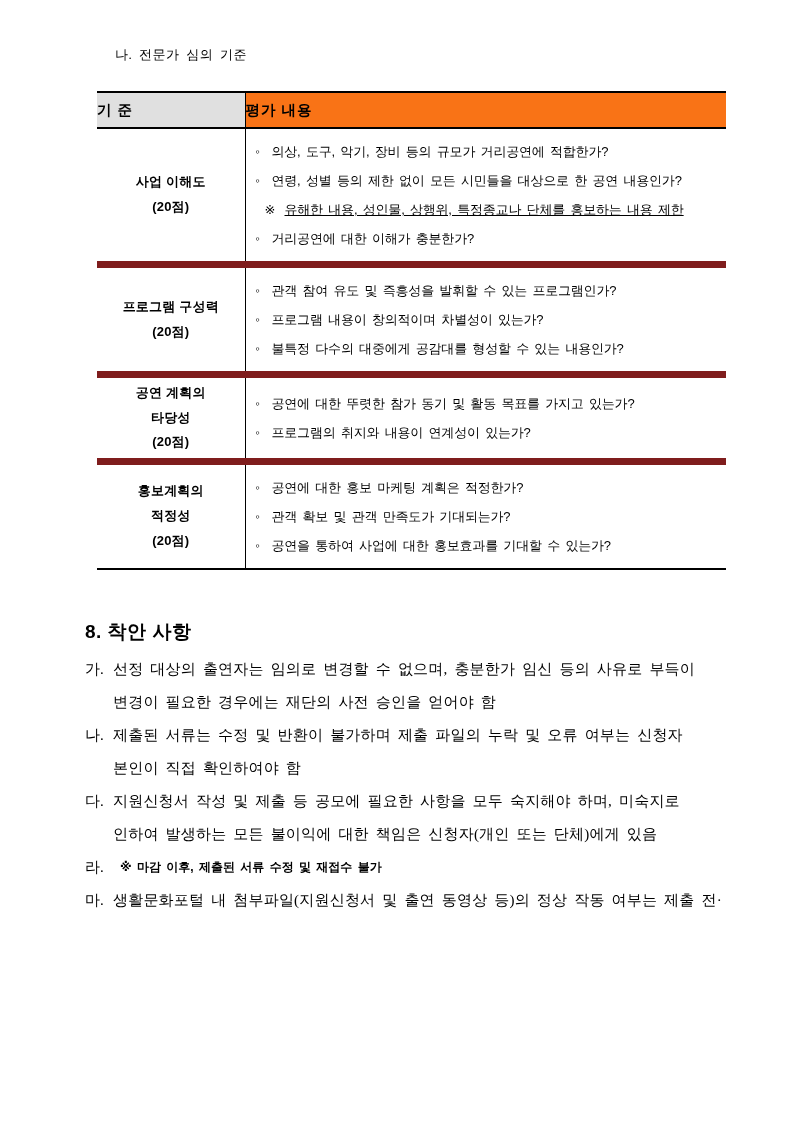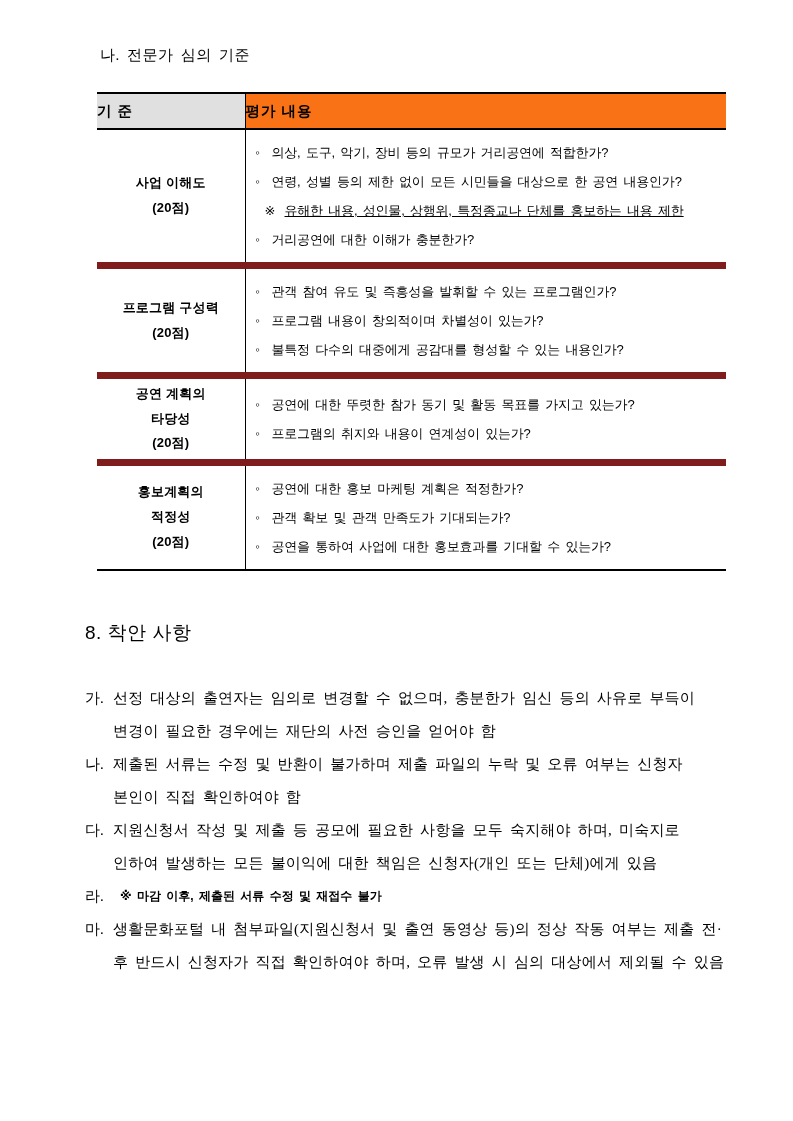--- a/index.html
+++ b/index.html
@@ -8,24 +8,24 @@
     width: 793px; height: 1121px;
     font-family: "Liberation Serif", "DejaVu Serif", serif;
     color: #000;
     overflow: hidden;
     position: relative;
   }
   .page { padding: 46px 67px 0 97px; }
 
   
   .doc-title {
-    font-size: 15px;
+    font-size: 13px;
     letter-spacing: 0.5px;
     word-spacing: 3px;
-    margin-left: 3px;
+    margin-left: 18px;
     margin-bottom: 27px;
   }
 
   
   table.criteria-table {
     width: 629px;
     border-collapse: collapse;
     table-layout: fixed;
     font-family: "Liberation Sans", "DejaVu Sans", sans-serif;
     border-top: 2.5px solid #000;
@@ -72,23 +72,23 @@
   }
   .bullet-line .marker { display: inline-block; width: 16px; text-align: left; }
   .bullet-line.note-underline { text-decoration: underline; padding-left: 9px; }
   .bullet-line.note-underline .marker { width: 20px; }
 
   
   .section8 { margin-left: -12px; margin-top: 49px; }
   .section8 h2 {
     font-family: "Liberation Sans", "DejaVu Sans", sans-serif;
     font-size: 19px;
-    font-weight: 400;
+    font-weight: 700;
     letter-spacing: 0.5px;
-    margin-bottom: 36px;
+    margin-bottom: 8px;
   }
   .note-item { display: flex; align-items: flex-start; }
   .note-item .label {
     flex: 0 0 28px;
     font-size: 15px;
     line-height: 33px;
   }
   .note-item .item-body { flex: 1 1 auto; }
   .item-line {
     font-size: 15px;
@@ -194,19 +194,18 @@
         <div class="note-item">
           <span class="label">라.</span>
           <div class="item-body">
             <div class="item-note">※ 마감 이후, 제출된 서류 수정 및 재접수 불가</div>
           </div>
         </div>
         <div class="note-item">
           <span class="label">마.</span>
           <div class="item-body">
             <div class="item-line">생활문화포털 내 첨부파일(지원신청서 및 출연 동영상 등)의 정상 작동 여부는 제출 전·</div>
-            <div class="item-line">후 반드시 신청자가 직접 확인하여야 하며, 오류 발생 시 심의 대상에서 제외될 수 있음</div>
           </div>
         </div>
       </div>
   </div>
 
 </div>
 
 </body></html>

